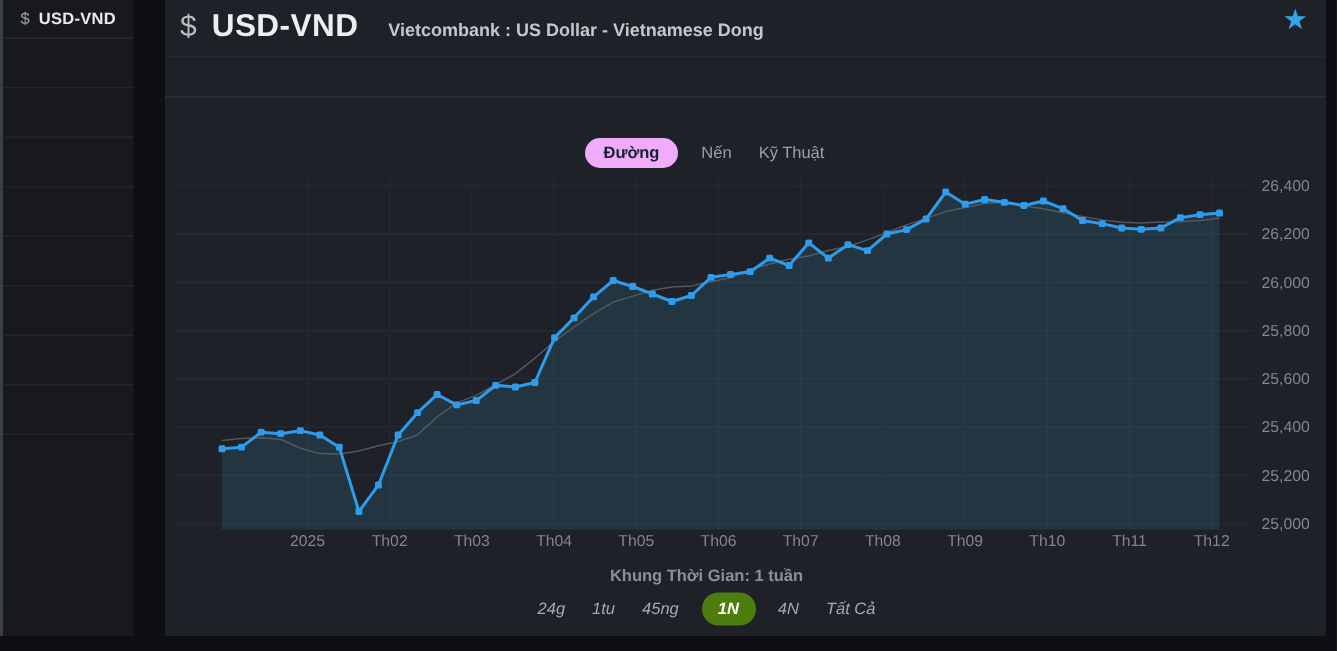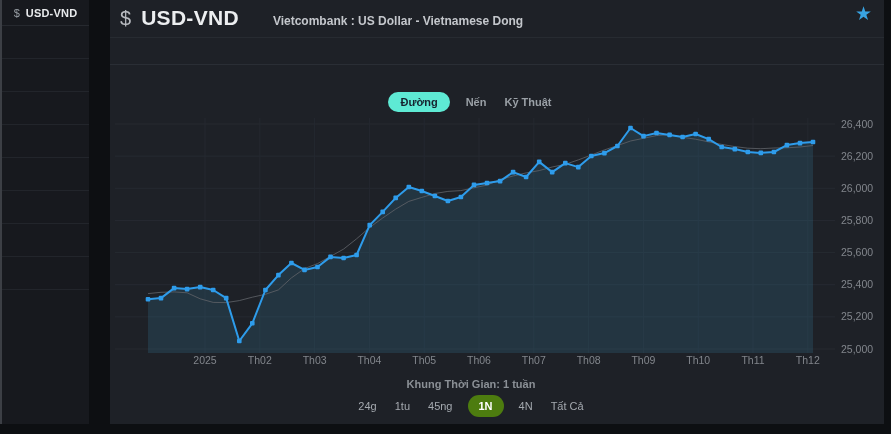--- a/index.html
+++ b/index.html
@@ -19,43 +19,43 @@
   .sb-row{height:32px;display:flex;align-items:center;justify-content:space-between;
     padding:0 7px;border-bottom:1px solid #22252b;cursor:pointer;}
   .sb-row .lbl{color:#c9ccd1;font-size:11px;}
   .sb-row .val{font-size:11px;}
   .up{color:#27a35a;} .down{color:#e03c43;}
   
   .main{position:absolute;left:110px;top:0;width:774px;height:424px;background:#1e2127;}
   .title-row{position:absolute;top:6px;left:10px;right:40px;display:flex;align-items:baseline;}
   .title-row .dollar{color:#b9bcc1;font-size:20px;margin-right:10px;}
   .title-row .pair{color:#eceef0;font-size:21px;font-weight:bold;letter-spacing:.3px;}
-  .title-row .subtitle{color:#c4c7cc;font-size:12px;font-weight:bold;margin-left:34px;}
+  .title-row .subtitle{color:#c4c7cc;font-size:12px;font-weight:bold;margin-left:20px;}
   .fav{position:absolute;top:4px;right:12px;font-size:19px;color:#38a3e2;cursor:pointer;
        font-family:"DejaVu Sans",sans-serif;line-height:1;}
   
   .stats{position:absolute;top:37px;left:0;right:0;height:52px;border-top:1px solid #272b31;}
   .stats .mid-divider{position:absolute;top:26px;left:0;right:0;height:1px;background:#2a2e35;}
   .stat-col{position:absolute;top:0;}
   .stat-col .hdr{position:absolute;top:7px;left:0;white-space:nowrap;
     color:#dfe1e4;font-size:12px;font-weight:bold;}
   .stat-col .hdr .sfx{color:#8b8f94;font-size:10px;font-weight:normal;margin-left:3px;}
   .stat-col .val{position:absolute;top:33px;left:0;white-space:nowrap;color:#c8cbd0;font-size:12px;}
   
   .tabs{position:absolute;top:92px;left:0;width:722px;display:flex;justify-content:center;
     align-items:center;gap:14px;}
-  .tab{font-size:11px;color:#9aa0a6;cursor:pointer;padding:4px 2px;font-weight:bold;}
-  .tab.active{background:#5eead4;color:#16222e;font-weight:bold;border-radius:12px;padding:4px 12px;}
+  .tab{font-size:11px;color:#9aa0a6;cursor:pointer;padding:4px 2px;}
+  .tab.active{background:#f0abfc;color:#16222e;font-weight:bold;border-radius:12px;padding:4px 12px;}
   
   .chart-wrap{position:absolute;top:112px;left:3px;width:774px;height:258px;}
   
   .tf-label{position:absolute;top:378px;left:0;width:722px;text-align:center;
     color:#8b9096;font-size:11px;font-weight:bold;}
   .tf-row{position:absolute;top:395px;left:0;width:722px;display:flex;justify-content:center;
-    align-items:center;gap:12px;}
+    align-items:center;gap:12px;font-style:italic;}
   .tf-btn{font-size:11px;color:#a4a9af;cursor:pointer;padding:5px 3px;}
   .tf-btn.active{background:#4d7c0f;color:#ffffff;font-weight:bold;border-radius:14px;padding:5px 11px;}
 </style>
 </head>
 <body>
 
 <div class="left-edge"></div>
 
 <div class="sidebar">
   <div class="sb-header">

